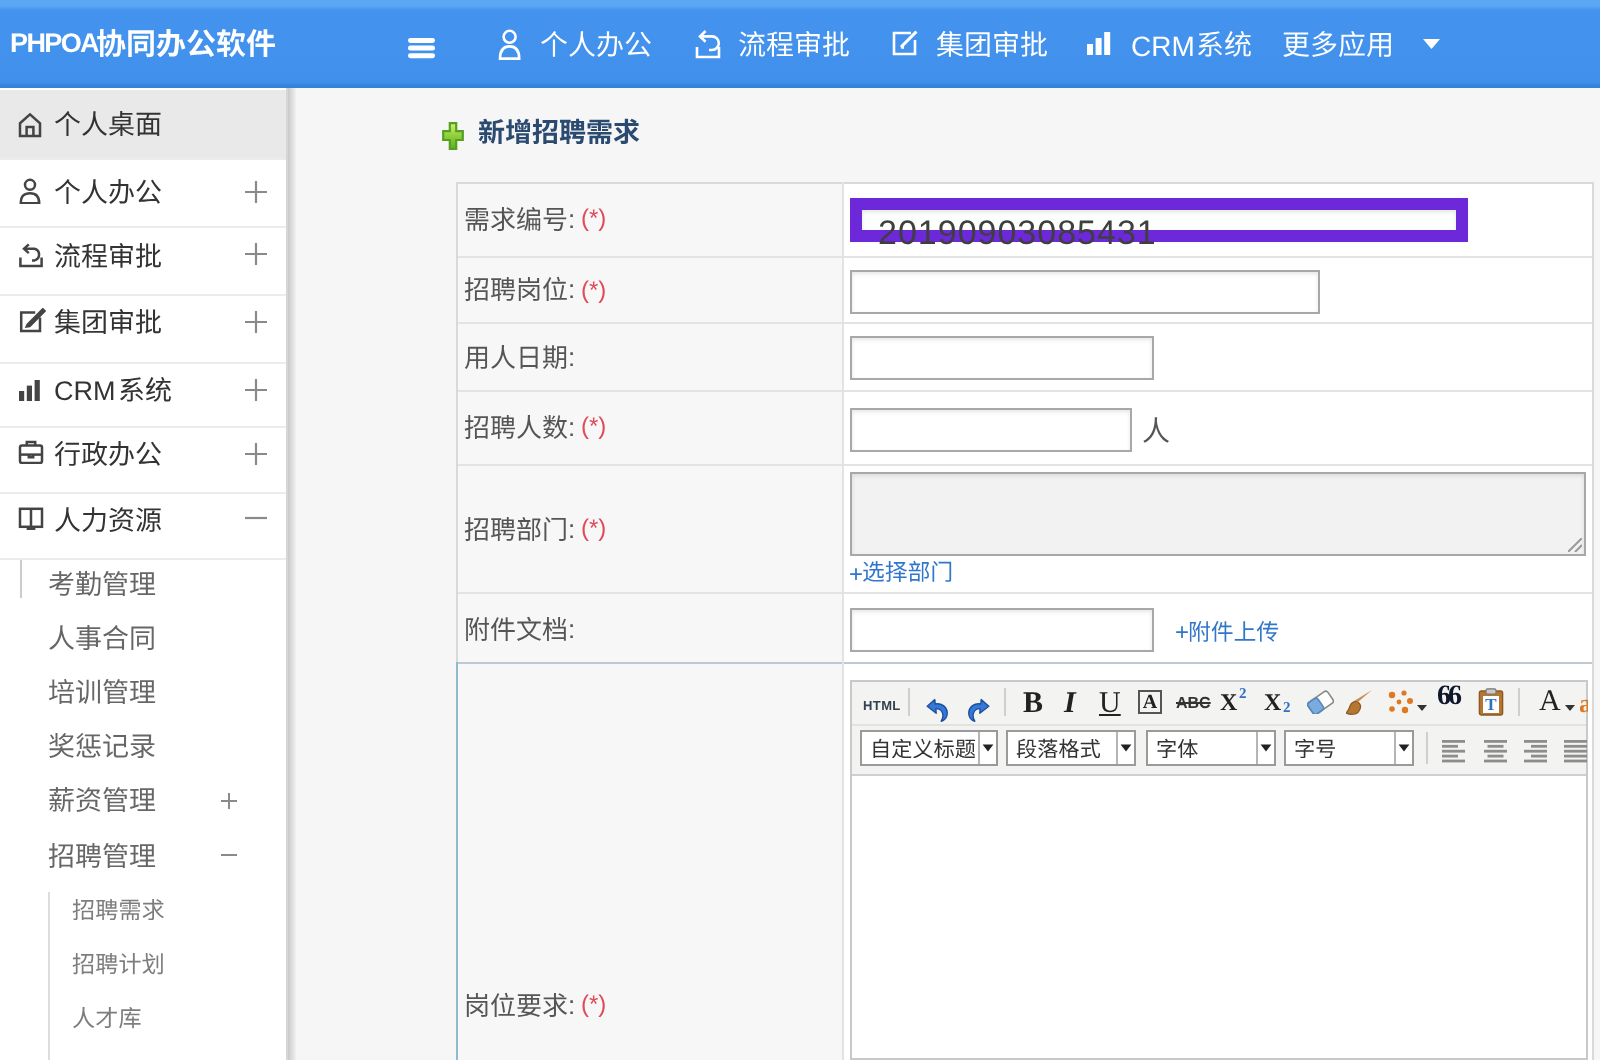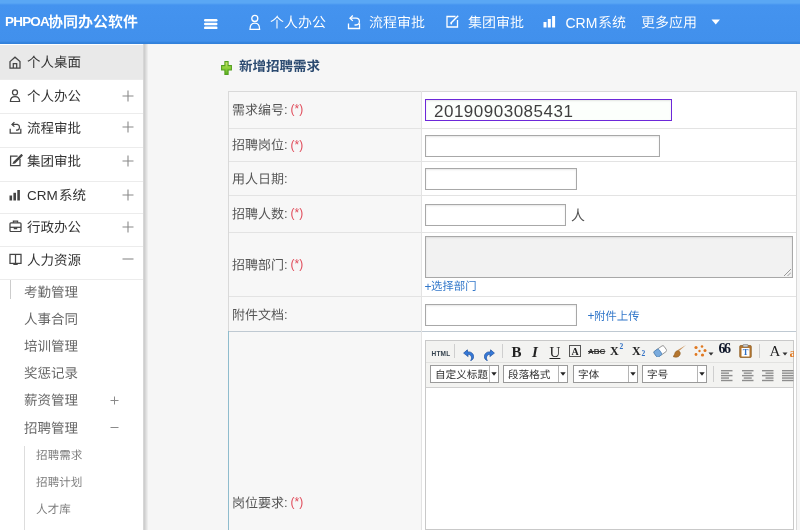--- a/index.html
+++ b/index.html
@@ -482,21 +482,21 @@
 <svg style="position:absolute;left:231.5px;top:495.5px;color:#555;" width="52" height="13" viewBox="0 0 52 13">
     <g transform="translate(0,11.44) scale(0.013,-0.013)" fill="currentColor">
       <use href="#g59" x="0"></use>
       <use href="#g60" x="1000"></use>
       <use href="#g70" x="2000"></use>
       <use href="#g46" x="3000"></use>
     </g>
   </svg>
 <span style="position:absolute;left:284px;top:494.5px;font:13px 'Liberation Sans',sans-serif;color:#555;">:</span>
 <span style="position:absolute;left:290.5px;top:494.8px;font:12px 'Liberation Sans',sans-serif;color:#e04b5a;">(*)</span>
-<div style="position:absolute;box-sizing:border-box;background:#fff;border:1px solid #6d28d9;box-shadow:inset 0 1px 2px rgba(0,0,0,0.10);left:425px;top:98.5px;width:247px;height:22px;font:17px 'Liberation Sans',sans-serif;letter-spacing:0.5px;color:#3f3f3f;padding:2px 0 0 8px;background:#fcfffc;">20190903085431</div>
+<div style="position:absolute;box-sizing:border-box;background:#fff;border:6px solid #6d28d9;box-shadow:inset 0 1px 2px rgba(0,0,0,0.10);left:425px;top:98.5px;width:309px;height:22px;font:17px 'Liberation Sans',sans-serif;letter-spacing:0.5px;color:#3f3f3f;padding:2px 0 0 8px;background:#fcfffc;">20190903085431</div>
 <div style="position:absolute;box-sizing:border-box;background:#fff;border:1px solid #a8a8a8;box-shadow:inset 0 1px 2px rgba(0,0,0,0.10);left:425px;top:135px;width:235px;height:22px;"></div>
 <div style="position:absolute;box-sizing:border-box;background:#fff;border:1px solid #a8a8a8;box-shadow:inset 0 1px 2px rgba(0,0,0,0.10);left:425px;top:167.5px;width:152px;height:22px;"></div>
 <div style="position:absolute;box-sizing:border-box;background:#fff;border:1px solid #a8a8a8;box-shadow:inset 0 1px 2px rgba(0,0,0,0.10);left:425px;top:203.5px;width:141px;height:22px;"></div>
 <svg style="position:absolute;left:570.5px;top:207.5px;color:#555;" width="14" height="14" viewBox="0 0 14 14">
     <g transform="translate(0,12.32) scale(0.014,-0.014)" fill="currentColor">
       <use href="#g7" x="0"></use>
     </g>
   </svg>
 <div style="position:absolute;box-sizing:border-box;background:#fff;border:1px solid #a8a8a8;box-shadow:inset 0 1px 2px rgba(0,0,0,0.10);left:425px;top:236px;width:368px;height:42px;background:#f2f2f2;"></div>
 <svg style="position:absolute;left:784px;top:269px" width="7" height="7" viewBox="0 0 7 7">

